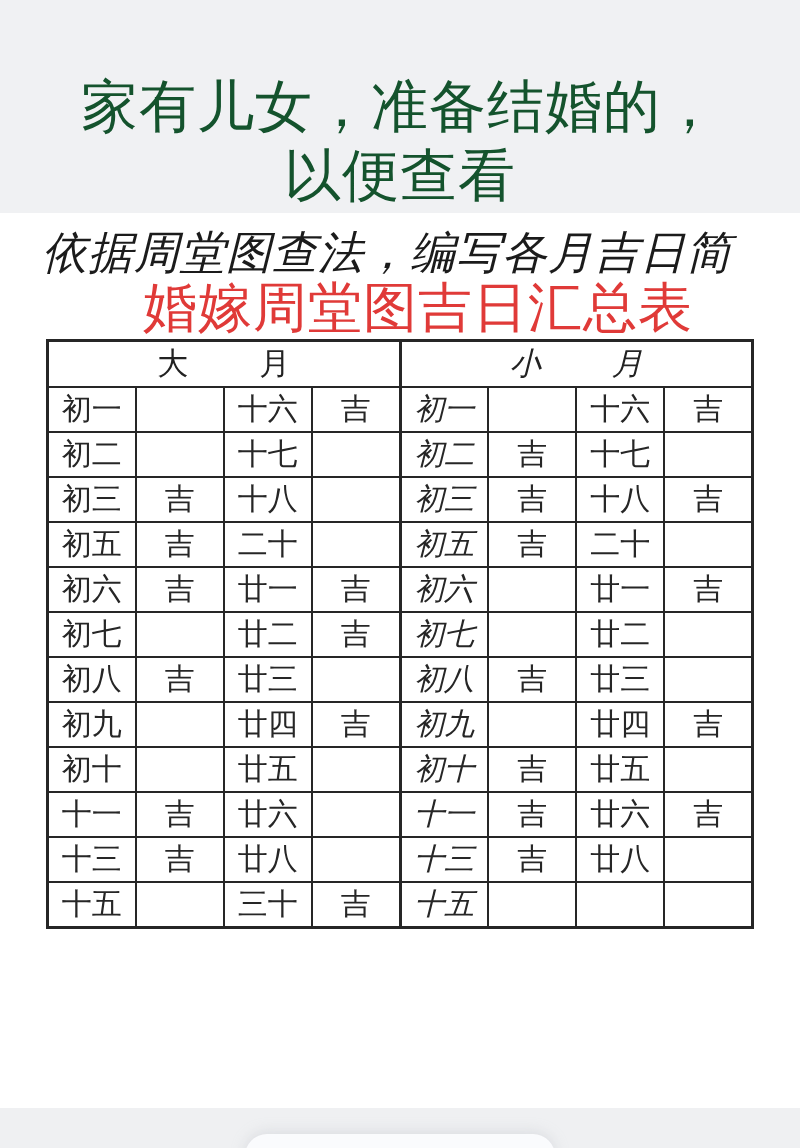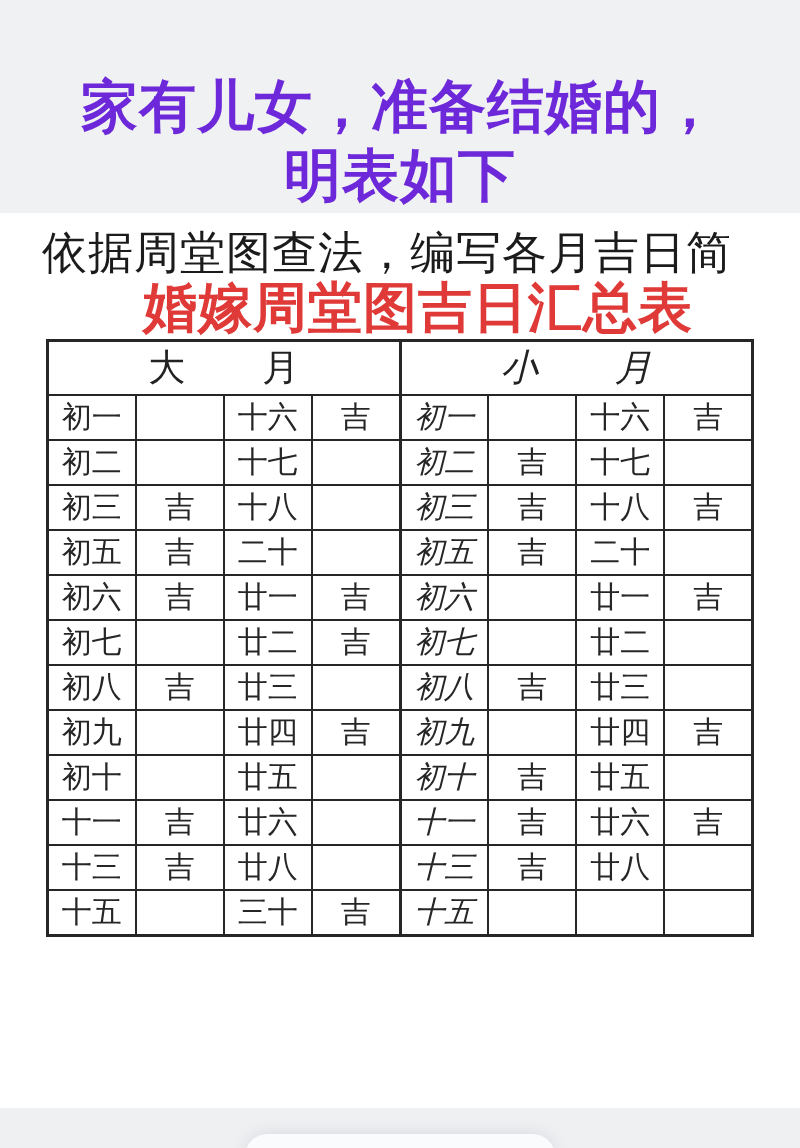--- a/index.html
+++ b/index.html
@@ -13,62 +13,63 @@
   .hero {
     height: 213px;
     background: #f0f1f3;
     display: flex; flex-direction: column;
     justify-content: flex-end; align-items: center;
     box-sizing: border-box;
     padding-bottom: 2px;
   }
   .hero-line {
     font-size: 57px;
-    font-weight: bold;
-    color: #6d28d9;
+    font-weight: normal;
+    color: #14532d;
     line-height: 1.22;
     letter-spacing: 1px;
     text-align: center;
     white-space: nowrap;
   }
   .intro {
     margin: 6px 42px 0;
     font-size: 45px;
     color: #1b1b1b;
     line-height: 1.49;
     letter-spacing: 1px;
+    font-style: italic;
   }
   .table-title {
     margin-top: -6px;
     margin-bottom: 5px;
     padding-left: 36px;
     text-align: center;
     font-size: 54px;
-    font-weight: bold;
+    font-weight: normal;
     color: #e03a38;
     line-height: 1.0;
     letter-spacing: 1px;
     white-space: nowrap;
   }
   table.grid {
     width: 708px;
     margin: 0 auto;
     border-collapse: collapse;
     table-layout: fixed;
     border: 3px solid #262626;
   }
   table.grid th, table.grid td {
     border: 2px solid #262626;
     text-align: center;
     overflow: hidden;
     white-space: nowrap;
   }
   table.grid th.group {
     height: 37px;
-    font-size: 37px;
+    font-size: 31px;
     font-weight: normal;
     color: #222222;
     letter-spacing: 20px;
     text-indent: 20px;
   }
   table.grid td {
     height: 37px;
     font-size: 30px;
     color: #262626;
   }
@@ -88,21 +89,21 @@
     background: #fafbfd;
     border-radius: 26px;
     box-shadow: 0 -2px 14px rgba(180,184,192,0.35);
   }
 </style>
 </head>
 <body>
 
 <div class="hero">
   <div class="hero-line">家有儿女，准备结婚的，</div>
-  <div class="hero-line">明表如下</div>
+  <div class="hero-line">以便查看</div>
 </div>
 
 <div class="intro">
   <span>依据周堂图查法，编写各月吉日简</span><br>
 </div>
 
 <div class="table-title">婚嫁周堂图吉日汇总表</div>
 
 <table class="grid">
   <thead>

